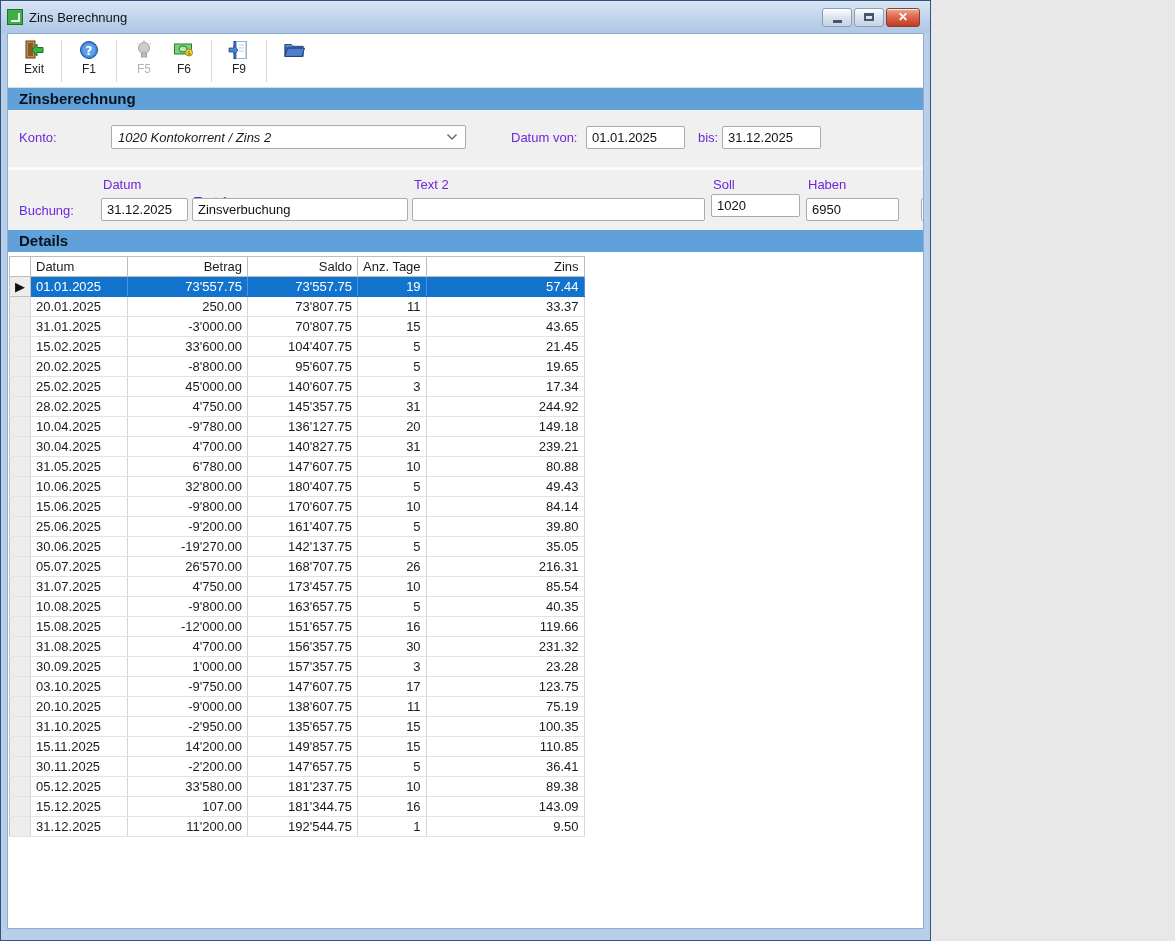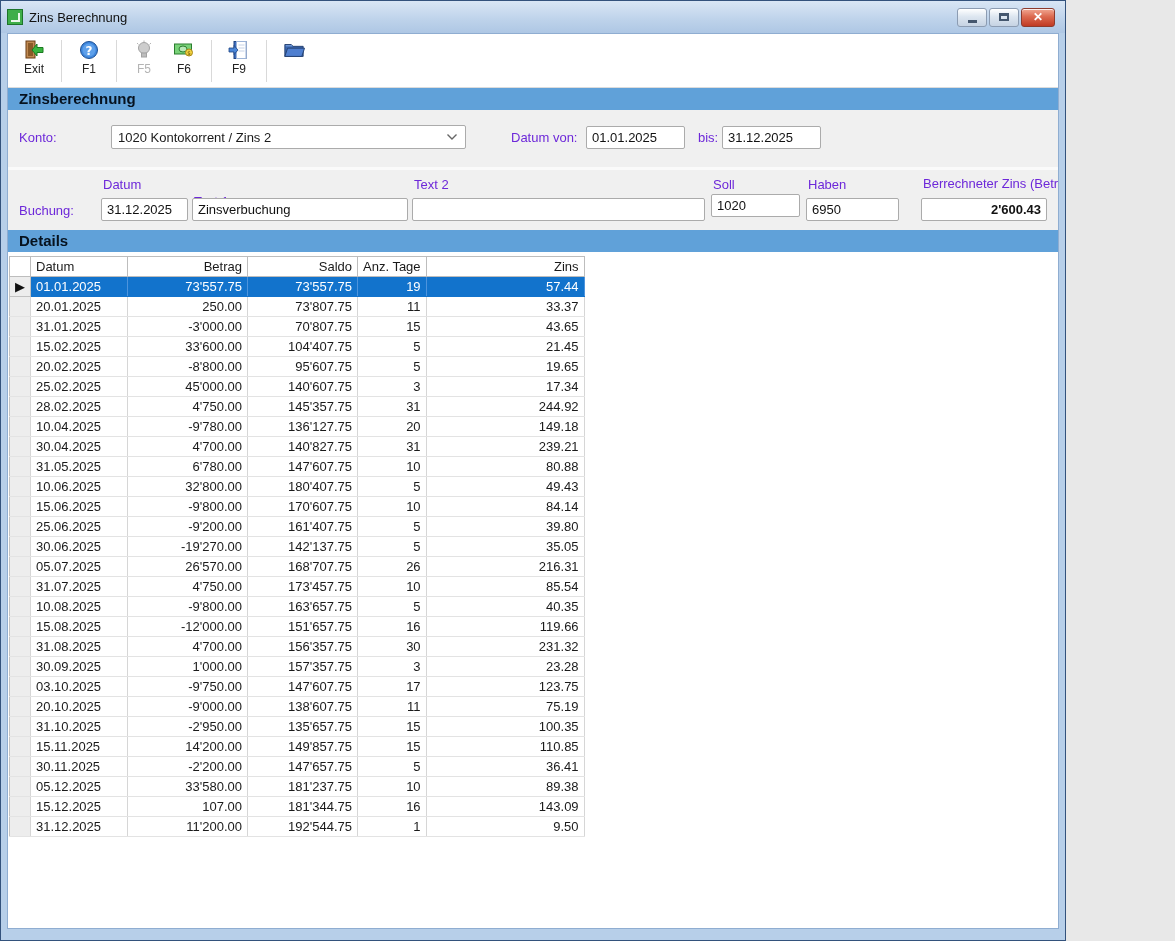--- a/index.html
+++ b/index.html
@@ -4,21 +4,21 @@
 <style>
   * { box-sizing: border-box; }
   html,body { margin:0; padding:0; }
   body {
     width:1175px; height:941px;
     font-family:"Liberation Sans", sans-serif;
     font-size:13px; color:#1a1a1a;
     background:#e8e8e8;
   }
   .window {
-    width:1066px; height:941px;
+    width:931px; height:941px;
     background:#b7cfe9;
     border:1px solid #33527c;
     display:flex; flex-direction:column;
   }
   
   .titlebar {
     height:32px; flex:0 0 32px;
     background:linear-gradient(#d9e6f5, #bdd2ea 60%, #aec7e4);
     display:flex; align-items:center;
     padding:0 10px 0 6px;
@@ -93,20 +93,21 @@
     font-family:"Liberation Sans", sans-serif;
     font-size:13px; color:#111; padding:0 5px;
     outline:none;
   }
   .tbox.num-bold { font-weight:bold; text-align:right; }
   .dropdown {
     position:absolute; height:24px;
     background:#fff; border:1px solid #ababab; border-radius:2px;
     display:flex; align-items:center; padding:0 6px;
     cursor:default;
+    font-style:italic;
   }
   .dropdown .dd-text { flex:1; white-space:nowrap; overflow:hidden; }
   .dropdown .chev { flex:0 0 14px; display:flex; justify-content:center; }
   
   .table-area { flex:1; background:#fff; padding:4px 0 0 1px; overflow:hidden; }
   table.grid { border-collapse:collapse; table-layout:fixed; }
   table.grid th, table.grid td {
     height:20px; padding:0 5px;
     font-weight:normal; font-size:13px;
     white-space:nowrap; overflow:hidden;

